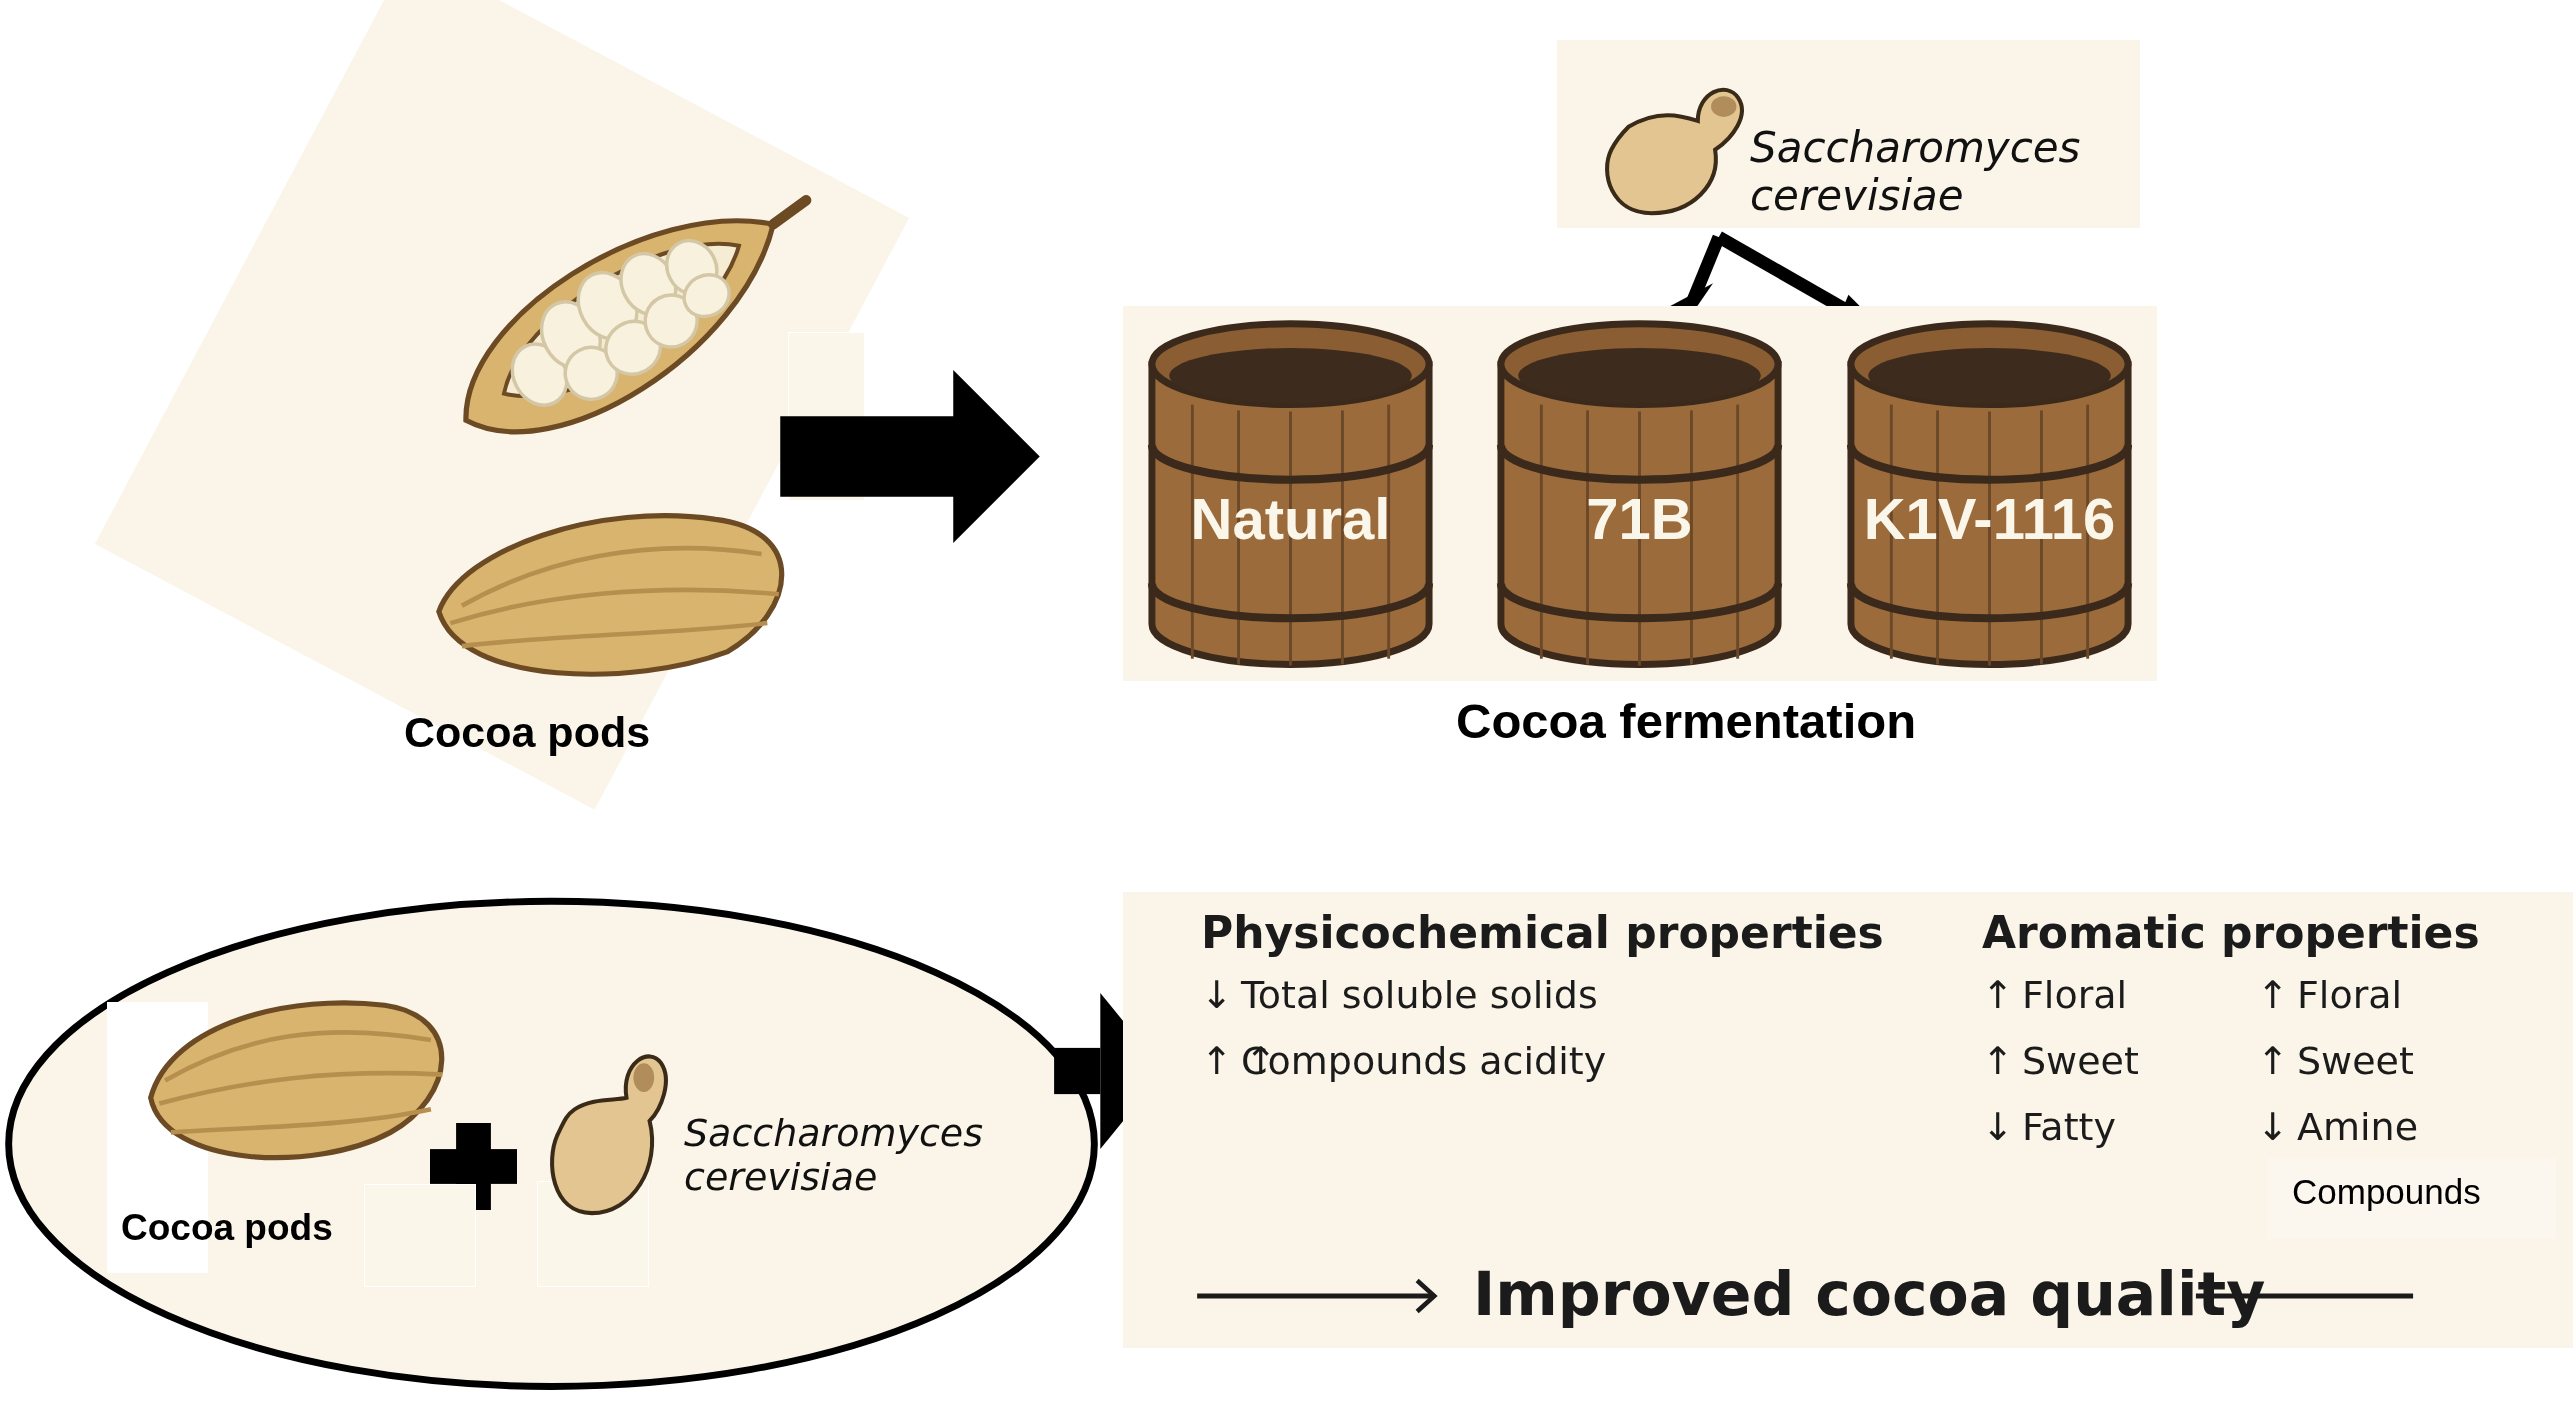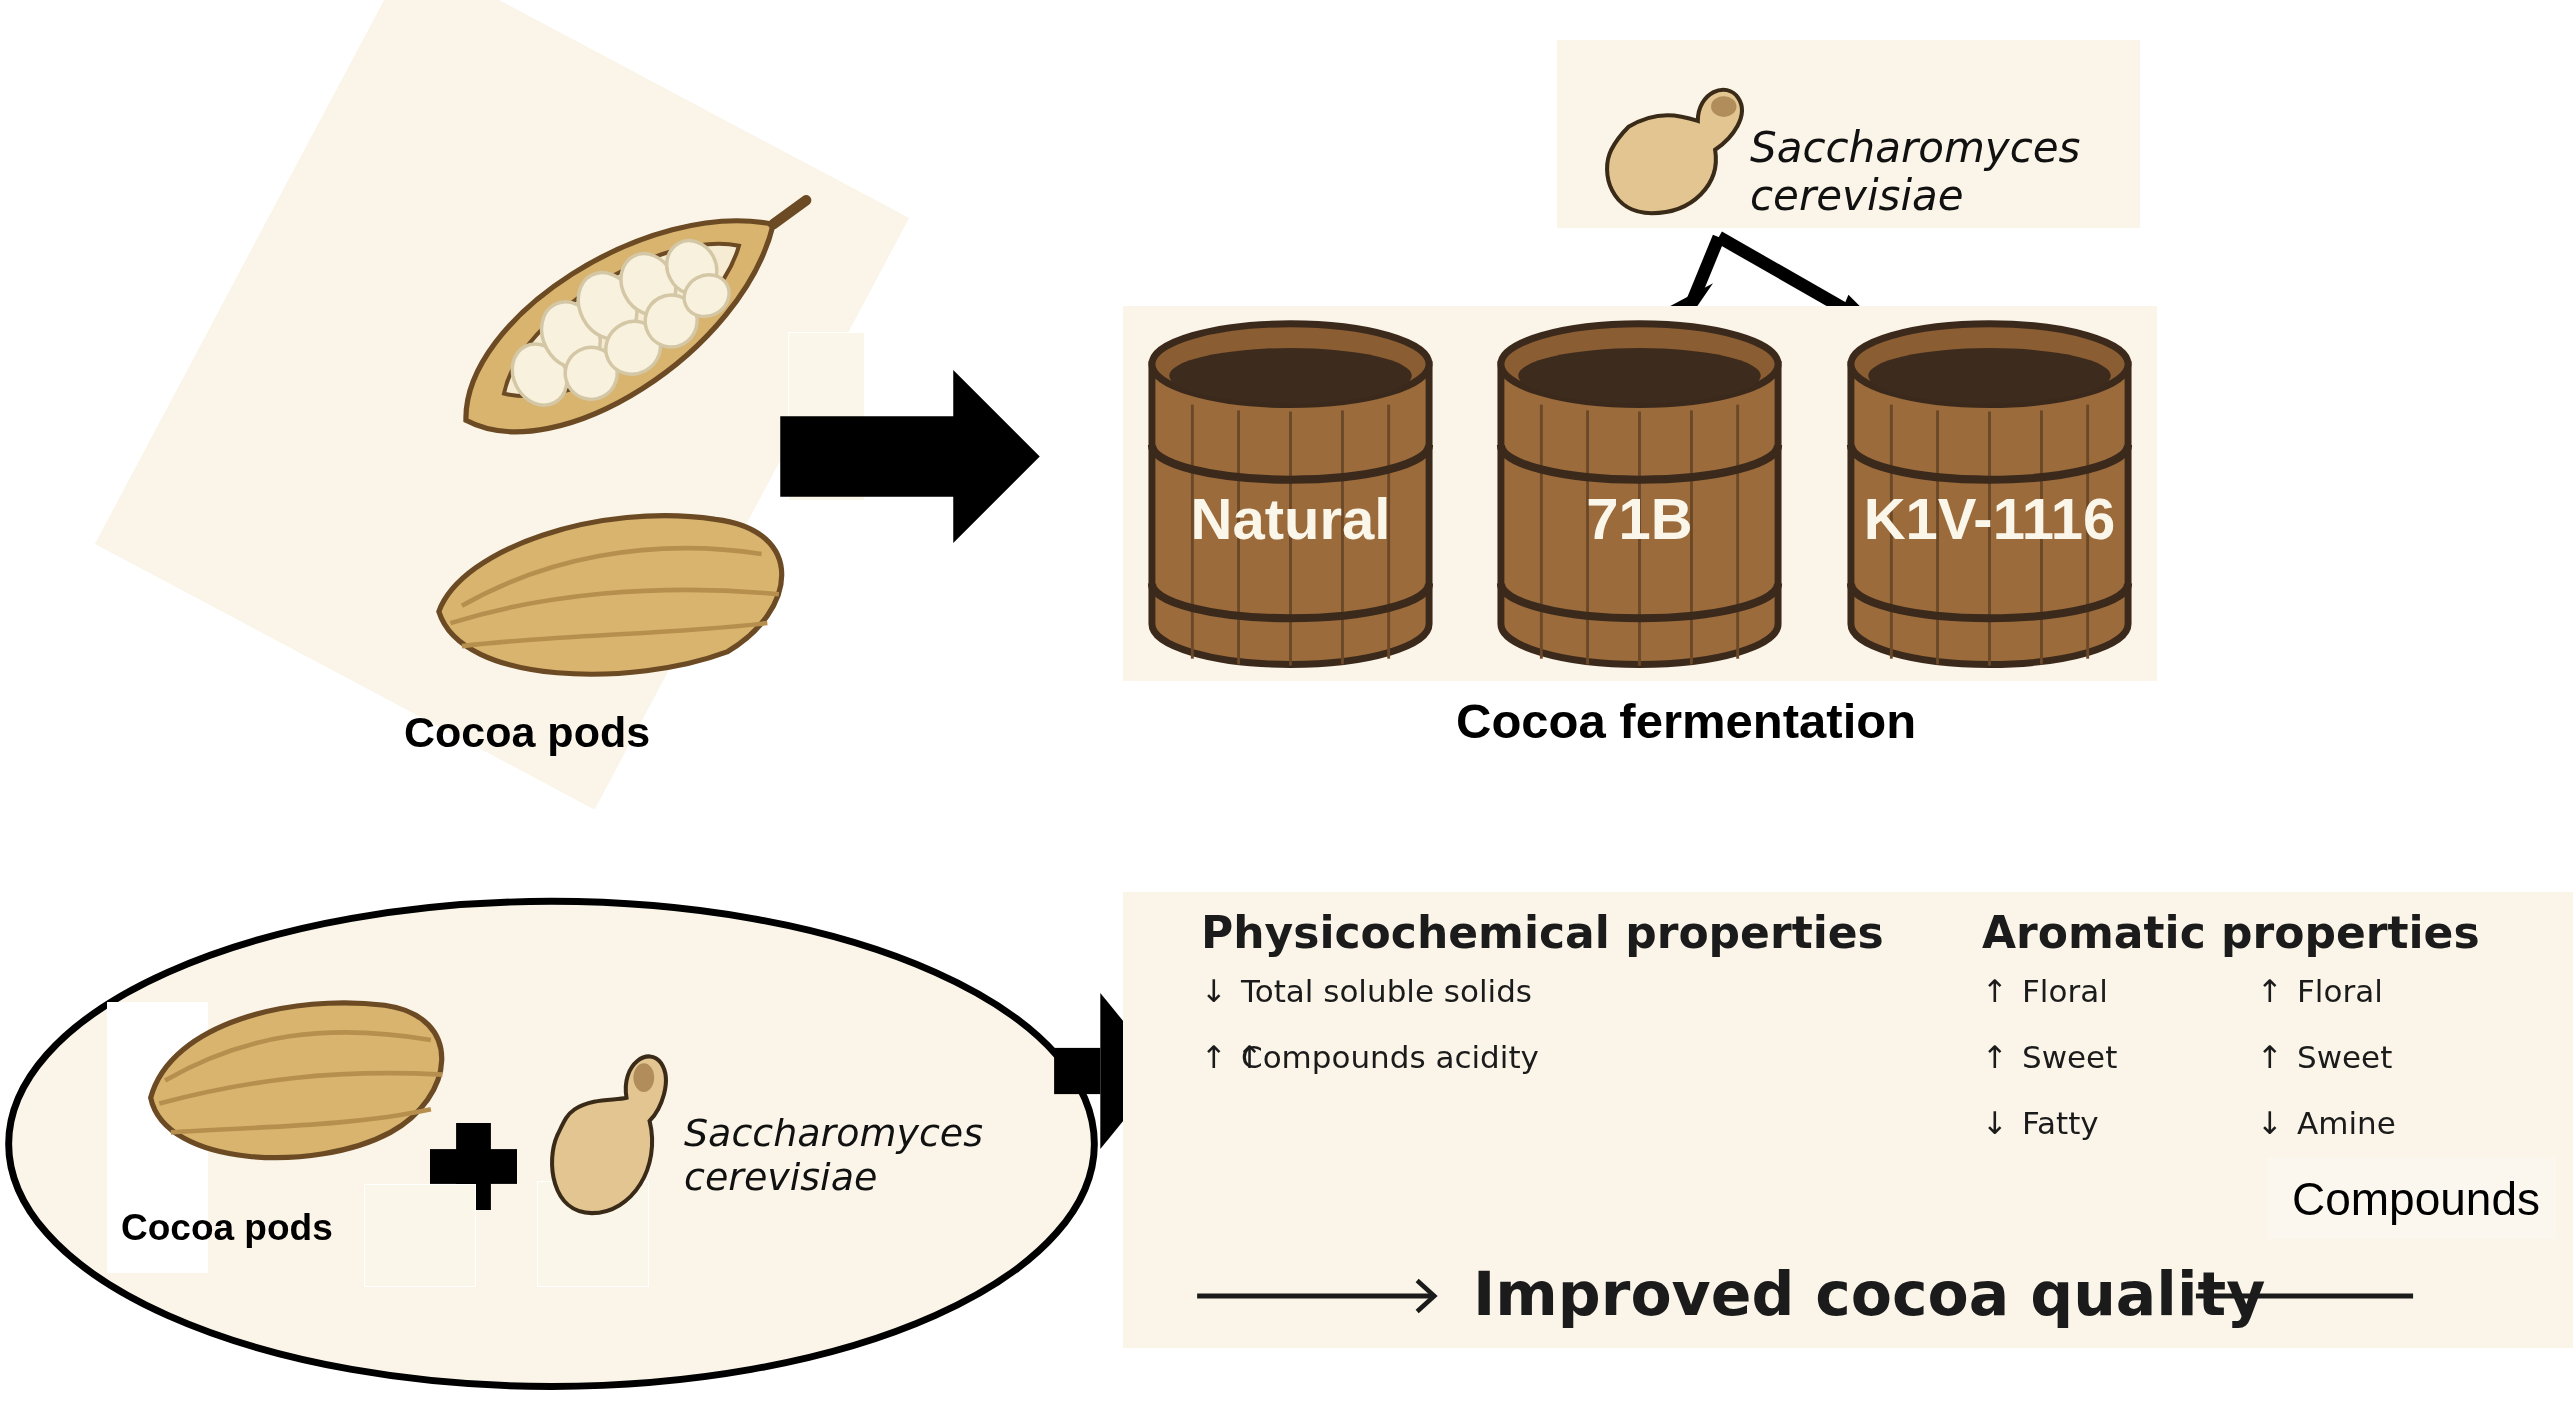--- a/index.html
+++ b/index.html
@@ -2,21 +2,21 @@
 <html style="font-size:9.2px"><head>
 <meta charset="utf-8">
 <style>
   html, body { margin:0; padding:0; background:#ffffff; }
   body { width:2576px; height:1401px; position:relative; overflow:hidden; font-family:"Liberation Sans", sans-serif; }
   .abs { position:absolute; }
   .cream { background:#faf5e8; }
   .label-bold { font-family:"Liberation Sans", sans-serif; font-weight:700; color:#000; white-space:nowrap; }
   .italic-lbl { font-family:"DejaVu Sans", sans-serif; font-style:italic; color:#111; line-height:1.15; }
   .barrel-text { font-family:"Liberation Sans", sans-serif; font-weight:700; color:#fbf6ea; font-size:58px; text-align:center; white-space:nowrap; }
-  .prop { font-family:"DejaVu Sans", sans-serif; color:#1b1b1b; white-space:nowrap; font-size:31px; }
+  .prop { font-family:"DejaVu Sans", sans-serif; color:#1b1b1b; white-space:nowrap; font-size:38px; }
   .prop-h { font-family:"DejaVu Sans", sans-serif; font-weight:700; color:#1b1b1b; white-space:nowrap; font-size:44px; }
   .sym { display:inline-block; width:40px; }
 </style>
 </head>
 <body>
 
 <div class="abs cream" style="left:219px; top:46px; width:566px; height:670px; transform:rotate(28deg); transform-origin:center;"></div>
 
 <svg class="abs" style="left:404px; top:162px;" width="439" height="323" viewBox="0 0 760 560">
   <g transform="rotate(-28 380 280)">
@@ -171,21 +171,21 @@
   <div class="prop" style="height:66px;"><span class="sym">↑</span><span>Floral</span></div>
   <div class="prop" style="height:66px;"><span class="sym">↑</span><span>Sweet</span></div>
   <div class="prop" style="height:66px;"><span class="sym">↓</span><span>Fatty</span></div>
 </div>
 <div class="abs" style="left:2257px; top:973px;">
   <div class="prop" style="height:66px;"><span class="sym">↑</span><span>Floral</span></div>
   <div class="prop" style="height:66px;"><span class="sym">↑</span><span>Sweet</span></div>
   <div class="prop" style="height:66px;"><span class="sym">↓</span><span>Amine</span></div>
 </div>
 <div class="abs" style="left:2267px; top:1158px; width:289px; height:81px; background:#fbf7ee;"></div>
-<div class="abs" style="left:2292px; top:1172px; font-family:'Liberation Sans', sans-serif; font-size:46px; color:#000; white-space:nowrap;">Compounds</div>
+<div class="abs" style="left:2292px; top:1172px; font-family:'Liberation Sans', sans-serif; font-size:35px; color:#000; white-space:nowrap;">Compounds</div>
 
 <svg class="abs" style="left:1196px; top:1276px;" width="248" height="40" viewBox="0 0 430 70">
   <line x1="0" y1="35" x2="410" y2="35" stroke="#1b1b1b" stroke-width="9"></line>
   <polyline points="385,8 415,35 385,62" fill="none" stroke="#1b1b1b" stroke-width="8"></polyline>
 </svg>
 <div class="abs" style="left:1473px; top:1259px; font-family:'DejaVu Sans', sans-serif; font-weight:700; font-size:60px; color:#1b1b1b; white-space:nowrap;">Improved cocoa quality</div>
 <svg class="abs" style="left:2195px; top:1276px;" width="219" height="40" viewBox="0 0 380 70">
   <line x1="0" y1="35" x2="380" y2="35" stroke="#1b1b1b" stroke-width="9"></line>
 </svg>
 

